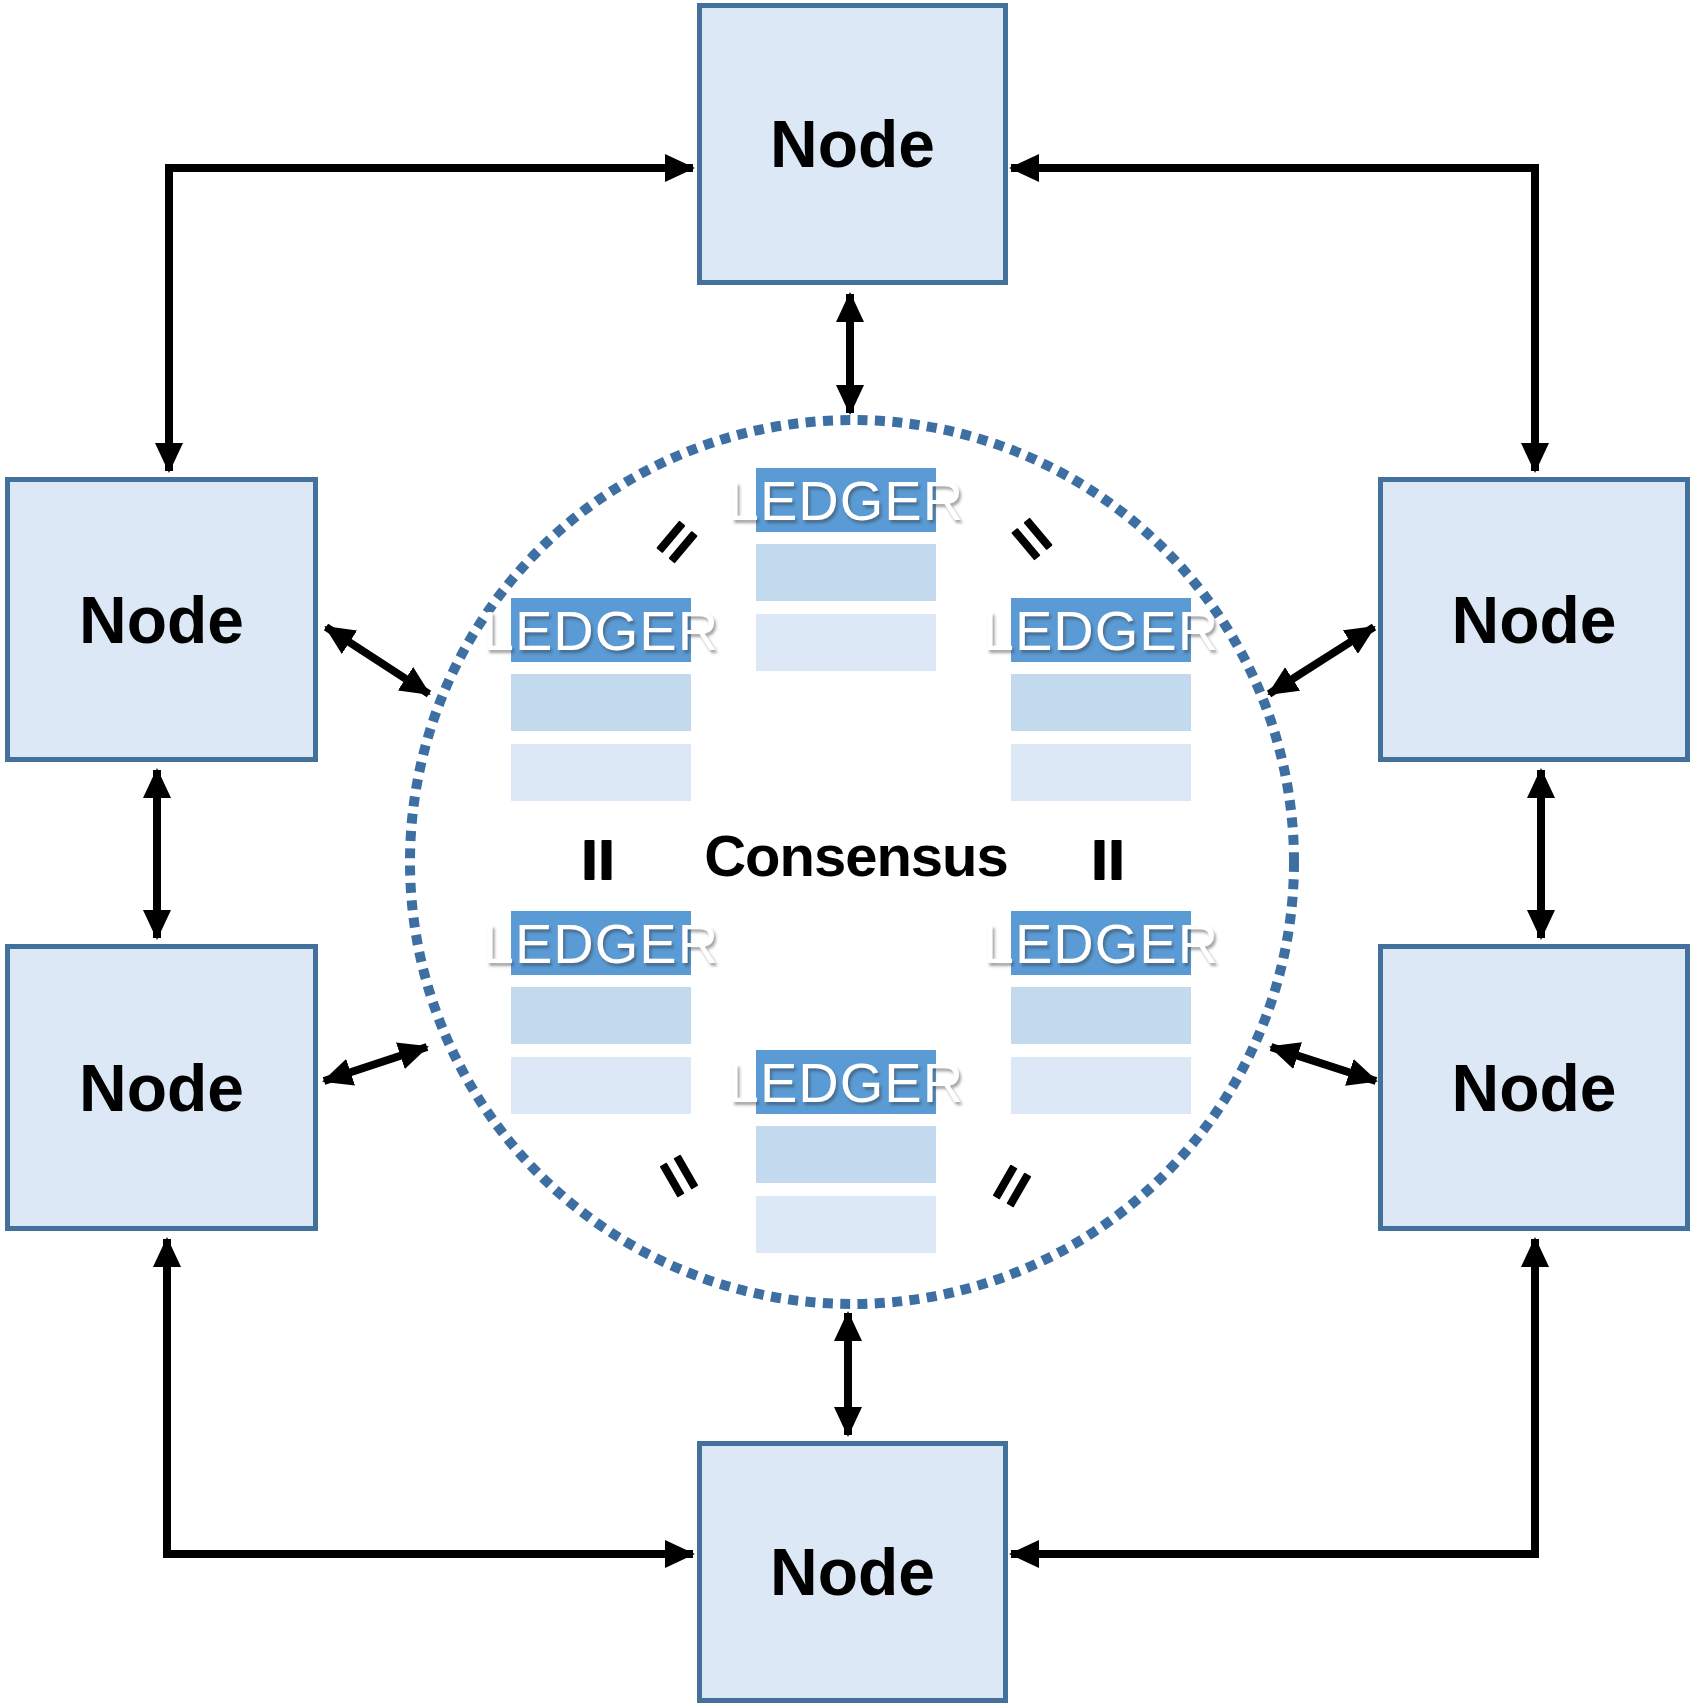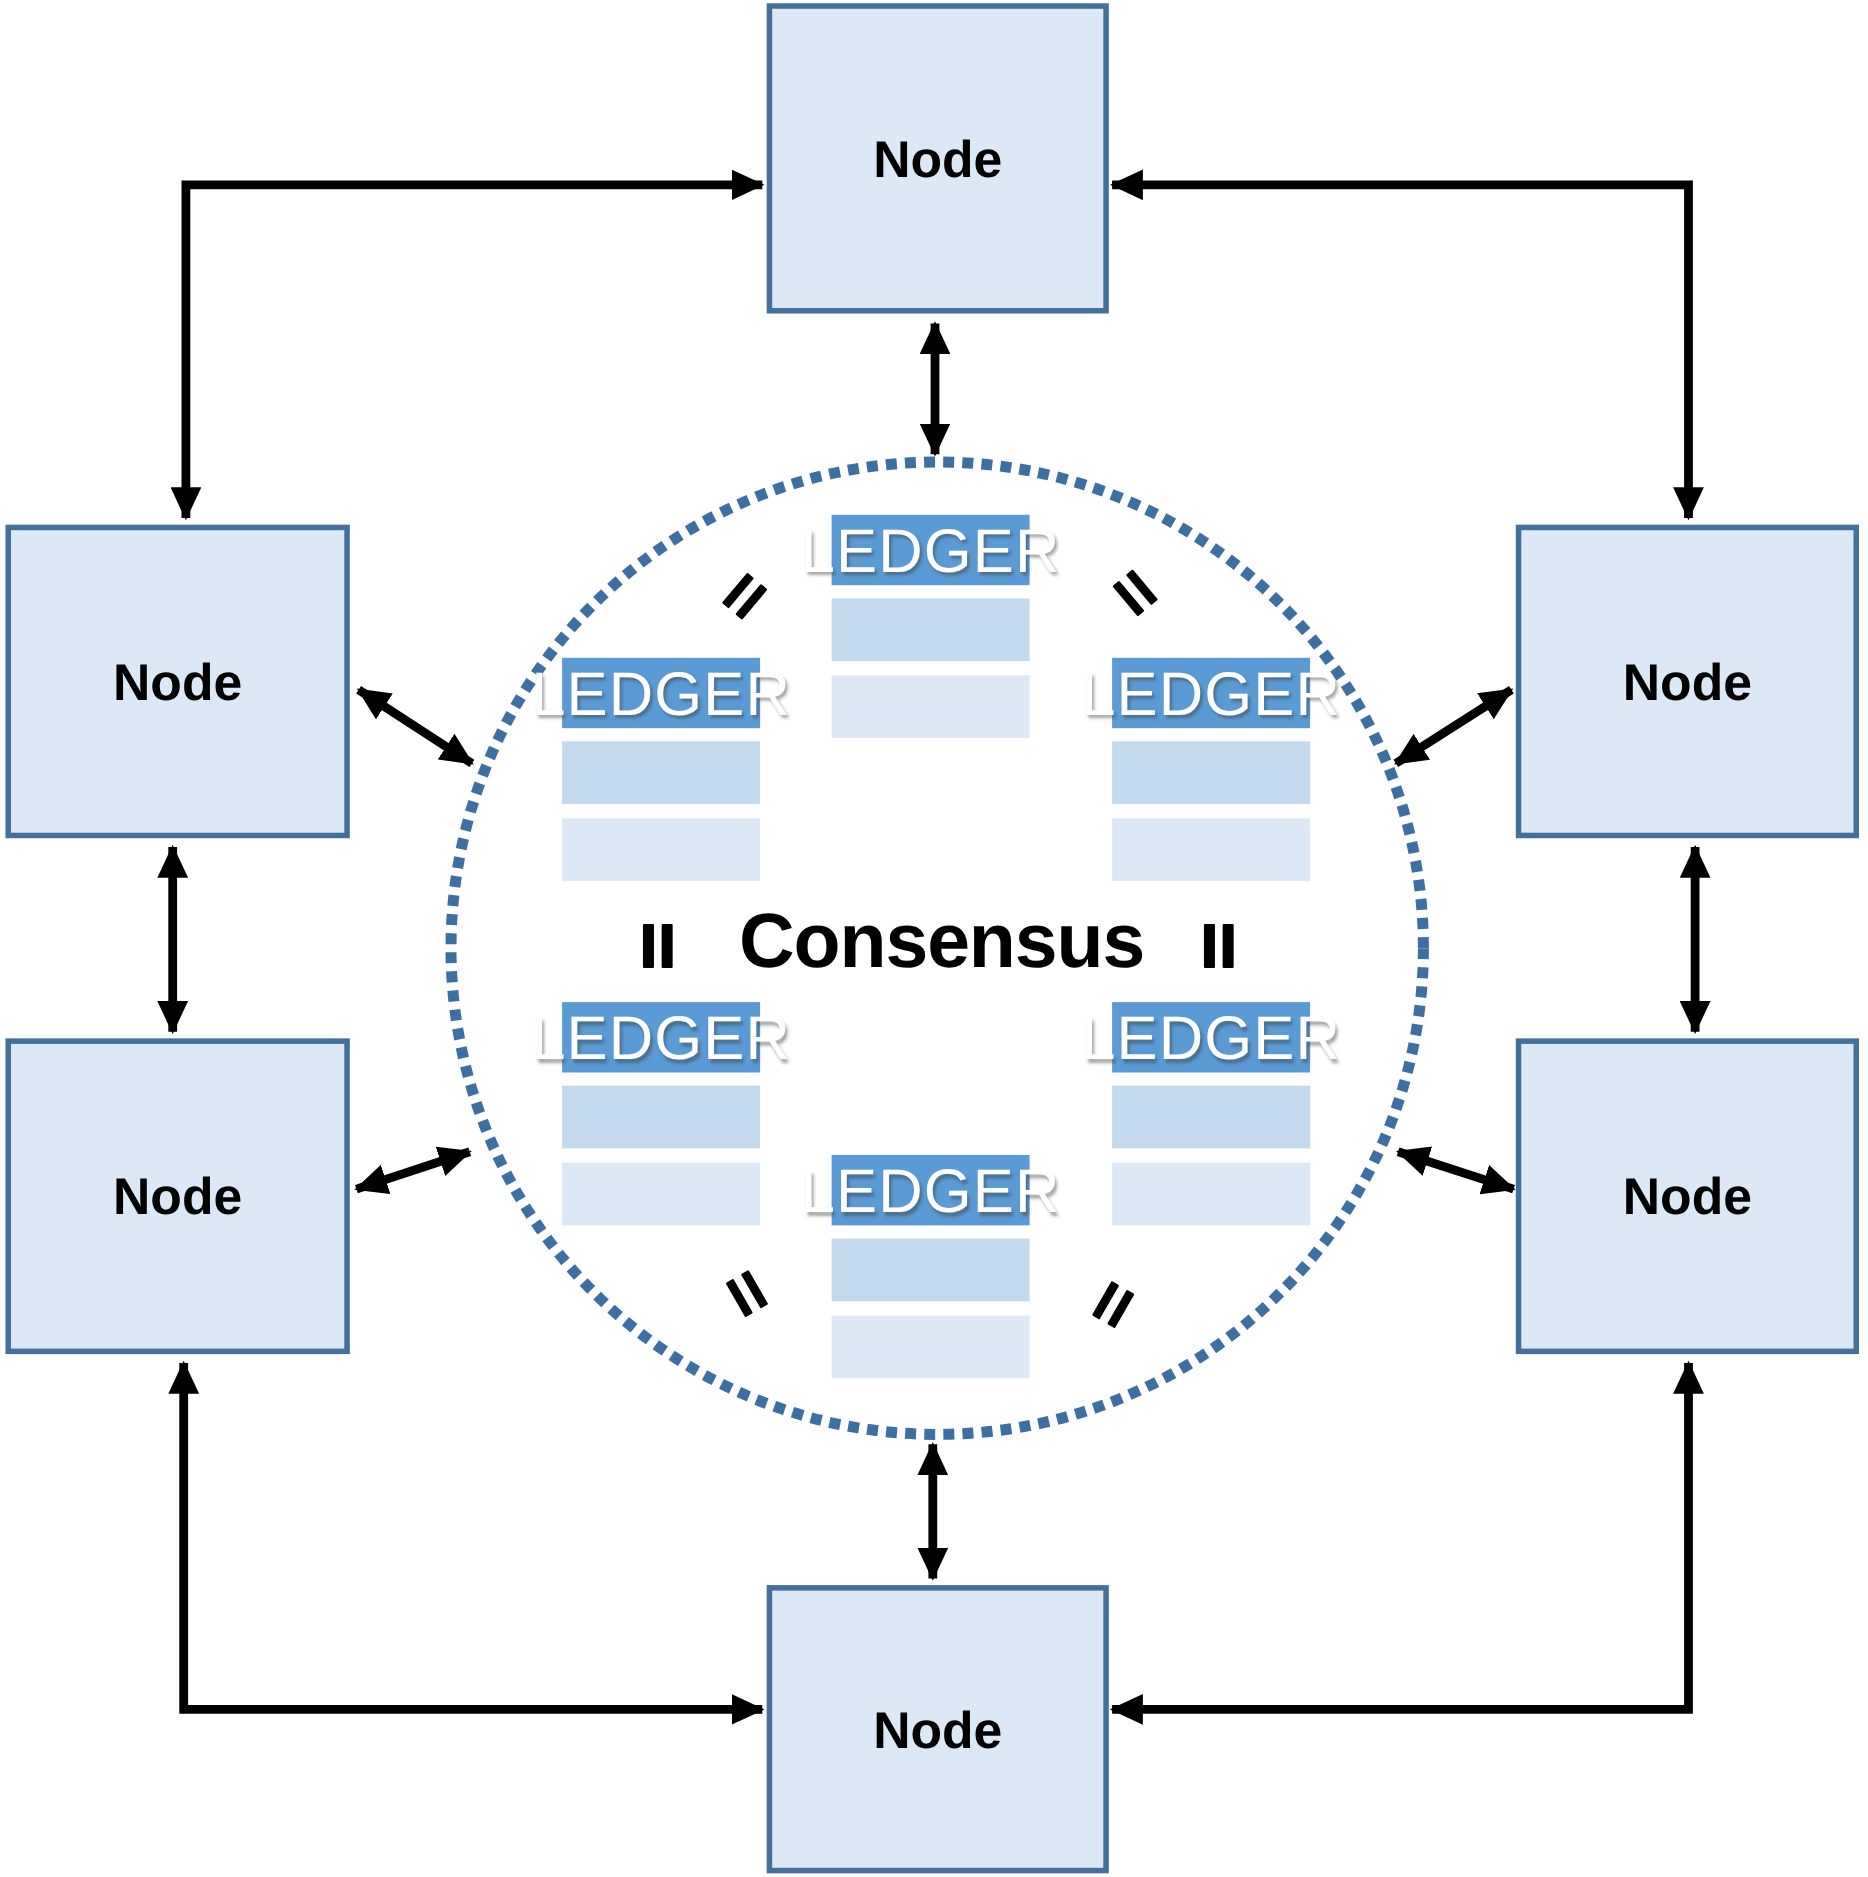--- a/index.html
+++ b/index.html
@@ -23,21 +23,21 @@
   }
   
   .node{
     position:absolute;
     background:var(--node-fill);
     border:5px solid var(--node-border);
     box-sizing:border-box;
     display:flex;align-items:center;justify-content:center;
   }
   .node .node-label{
-    font-size:47px;
+    font-size:66px;
     font-weight:bold;
     color:var(--text);
     letter-spacing:0px;
   }
   
   #connectors{
     position:absolute;left:0;top:0;width:1698px;height:1706px;
     pointer-events:none;
   }
   #connectors .shaft{
@@ -71,21 +71,21 @@
     width:180px;height:57px;
     margin-bottom:13px;
   }
   .ledger .row-medium{background:var(--ledger-row-medium);}
   .ledger .row-light{background:var(--ledger-row-light);}
   
   #consensus-label{
     position:absolute;
     left:856px;top:858px;
     transform:translate(-50%,-54%);
-    font-size:70px;
+    font-size:58px;
     font-weight:bold;
     color:var(--text);
     letter-spacing:-1px;
     white-space:nowrap;
   }
   
   .eq{
     position:absolute;
     display:flex;flex-direction:column;
     gap:8px;

